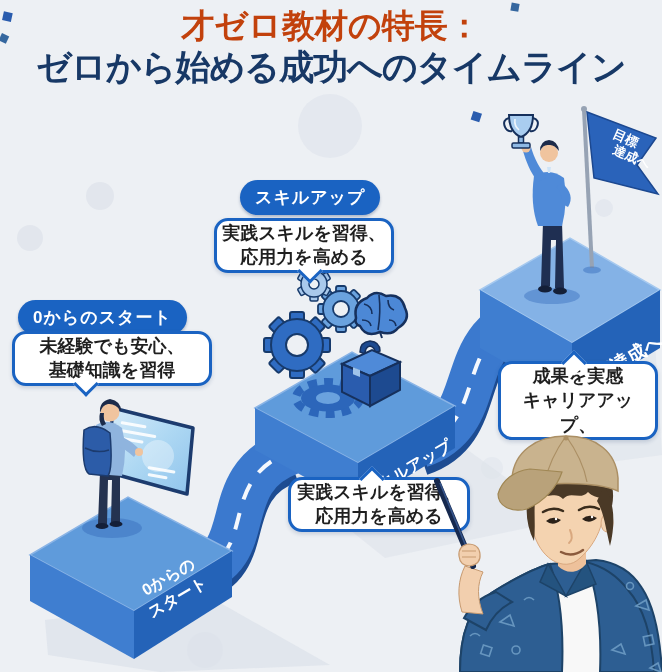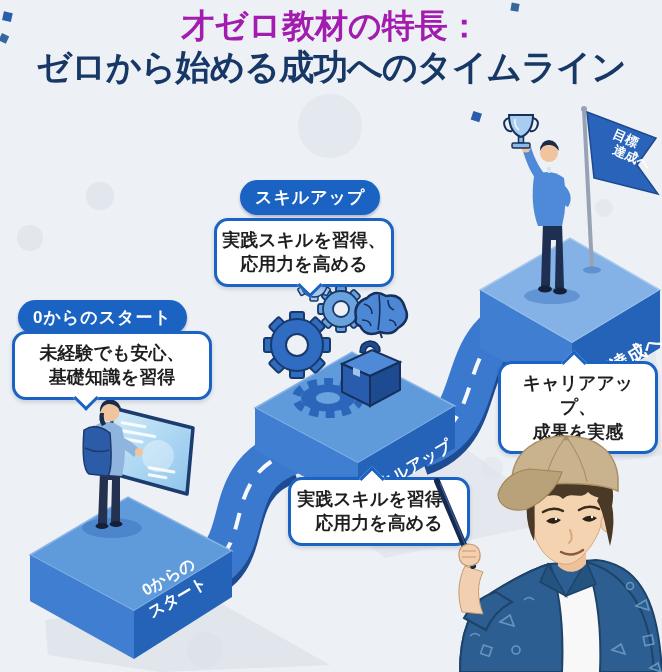--- a/index.html
+++ b/index.html
@@ -8,31 +8,31 @@
     background:#edf0f4;font-family:"Liberation Sans",sans-serif;
   }
   .canvas svg{position:absolute;left:0;top:0;}
   #scene{z-index:1;}
   #instructor-layer{z-index:3;}
   .labels{position:absolute;inset:0;z-index:2;}
   .title{
     position:absolute;top:6px;left:0;width:100%;text-align:center;
     font-weight:bold;line-height:1.22;
   }
-  .title .t1{font-size:33px;color:#a21caf;letter-spacing:0;text-align:center;}
+  .title .t1{font-size:33px;color:#c2410c;letter-spacing:0;text-align:center;}
   .title .t2{font-size:35px;color:#173866;letter-spacing:-1px;}
   .badge{
     position:absolute;background:#1a63c2;color:#ffffff;font-weight:bold;
     font-size:17px;padding:6px 15px;border-radius:19px;white-space:nowrap;
     box-shadow:0 2px 3px rgba(20,50,100,.3);letter-spacing:1px;
   }
   .bubble{
     position:absolute;background:#ffffff;border:3px solid #1a63c2;border-radius:14px;
     color:#1f1f1f;font-weight:bold;font-size:18px;line-height:1.35;text-align:center;
-    padding:7px 4px;box-sizing:border-box;
+    padding:0 4px;box-sizing:border-box;
     box-shadow:0 2px 4px rgba(20,50,100,.18);
   }
   .tail{position:absolute;width:15px;height:15px;background:#ffffff;transform:rotate(45deg);}
   .tail-down{bottom:-10px;border-right:3px solid #1a63c2;border-bottom:3px solid #1a63c2;}
   .tail-up{top:-10px;border-left:3px solid #1a63c2;border-top:3px solid #1a63c2;}
 </style>
 </head>
 <body>
 
 <div class="canvas">
@@ -245,22 +245,22 @@
       <div class="tail tail-down" style="left:84px;"></div>
     </div>
 
     <div class="bubble" style="left:288px;top:477px;width:182px;">
       <div>実践スキルを習得、</div>
       <div>応用力を高める</div>
       <div class="tail tail-up" style="left:72px;"></div>
     </div>
 
     <div class="bubble" style="left:498px;top:361px;width:160px;">
+      <div>成果を実感</div>
       <div>キャリアアップ、</div>
-      <div>成果を実感</div>
       <div class="tail tail-up" style="left:64px;"></div>
     </div>
   </div>
 
   <svg id="instructor-layer" width="662" height="672" viewBox="0 0 662 672">
     <g>
 
       <path d="M460,672 C460,636 468,606 496,590 C516,578 534,568 550,564 L596,560 C616,562 632,572 642,588 C654,606 660,636 662,672 Z" fill="#2d5e92" stroke="#1d4368" stroke-width="2"></path>
 
       <path d="M548,566 C558,592 562,624 560,672 L636,672 C636,634 630,604 618,586 C608,572 596,566 586,562 L566,596 Z" fill="#f8f8f8"></path>

